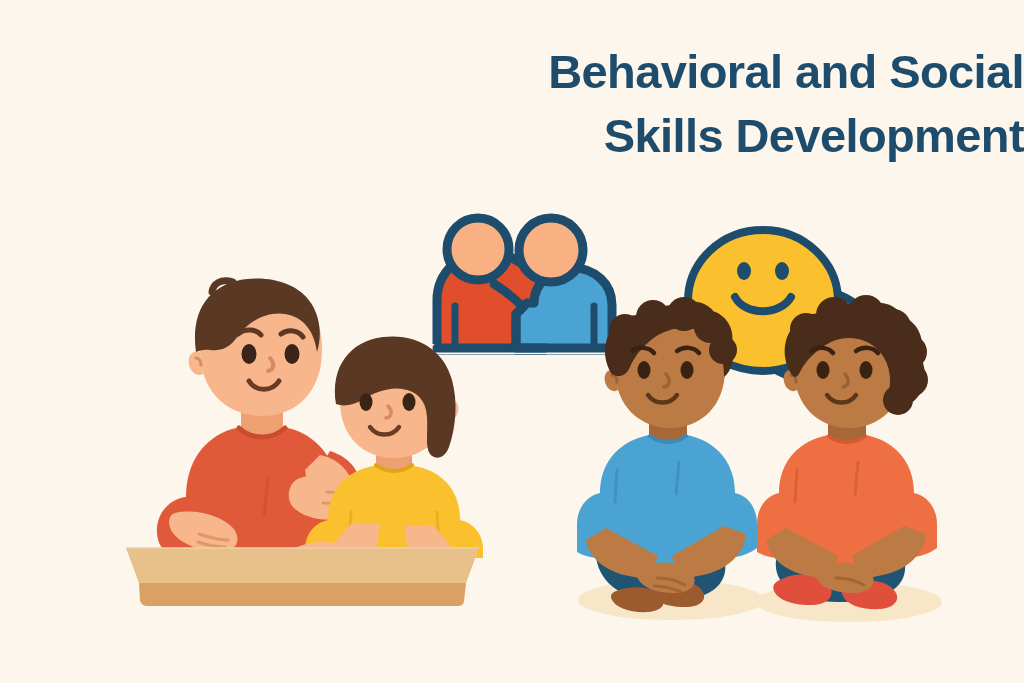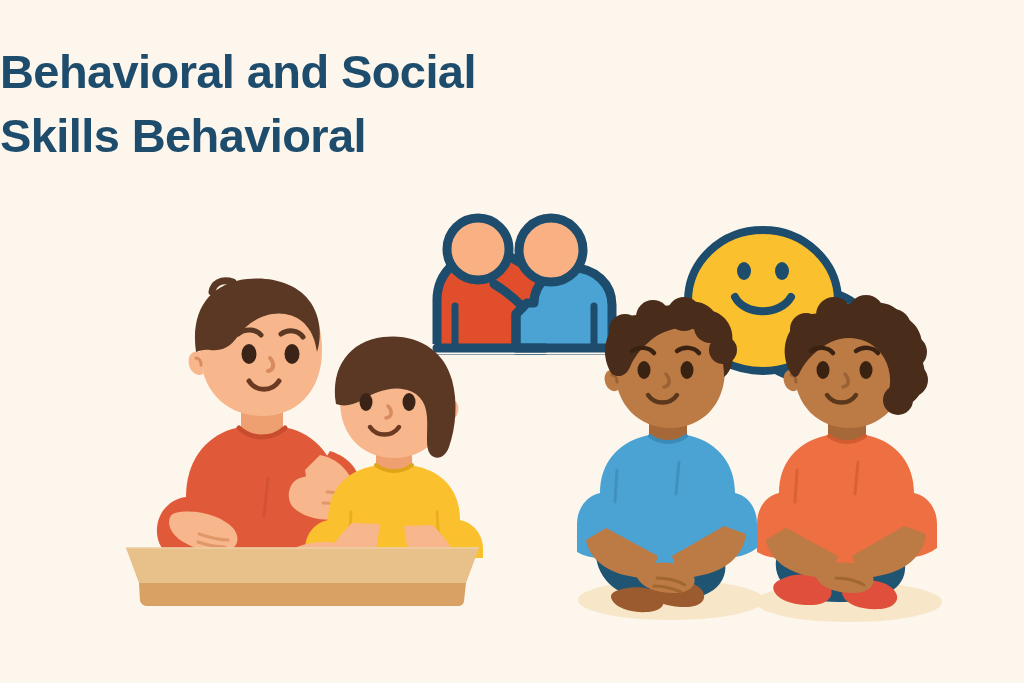--- a/index.html
+++ b/index.html
@@ -24,21 +24,21 @@
     inset: 0;
     width: 1024px;
     height: 683px;
     display: block;
   }
   .title-block {
     position: absolute;
     left: 0;
     top: 40px;
     width: 1024px;
-    text-align: left;
+    text-align: right;
     pointer-events: none;
   }
   .title-line {
     font-family: "Liberation Sans", sans-serif;
     font-weight: bold;
     font-size: 47px;
     line-height: 64px;
     letter-spacing: -0.6px;
     color: #1D4C6C;
     white-space: nowrap;
@@ -336,16 +336,16 @@
 
           <path d="M829 436 C839 444 855 444 865 436" fill="none" stroke="#D25B30" stroke-width="4" stroke-linecap="round"></path>
         </g>
       </g>
 
     </g>
   </svg>
 
   <div class="title-block">
     <div class="title-line">Behavioral and Social</div>
-    <div class="title-line">Skills Behavioral</div>
+    <div class="title-line">Skills Development</div>
   </div>
 
 </div>
 
 </body></html>

